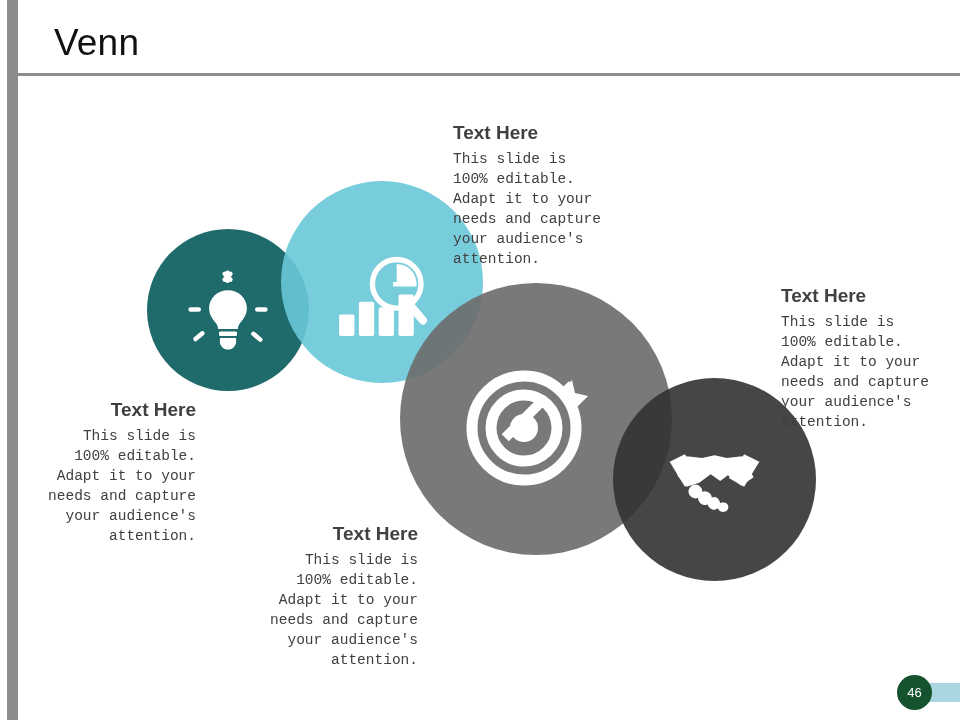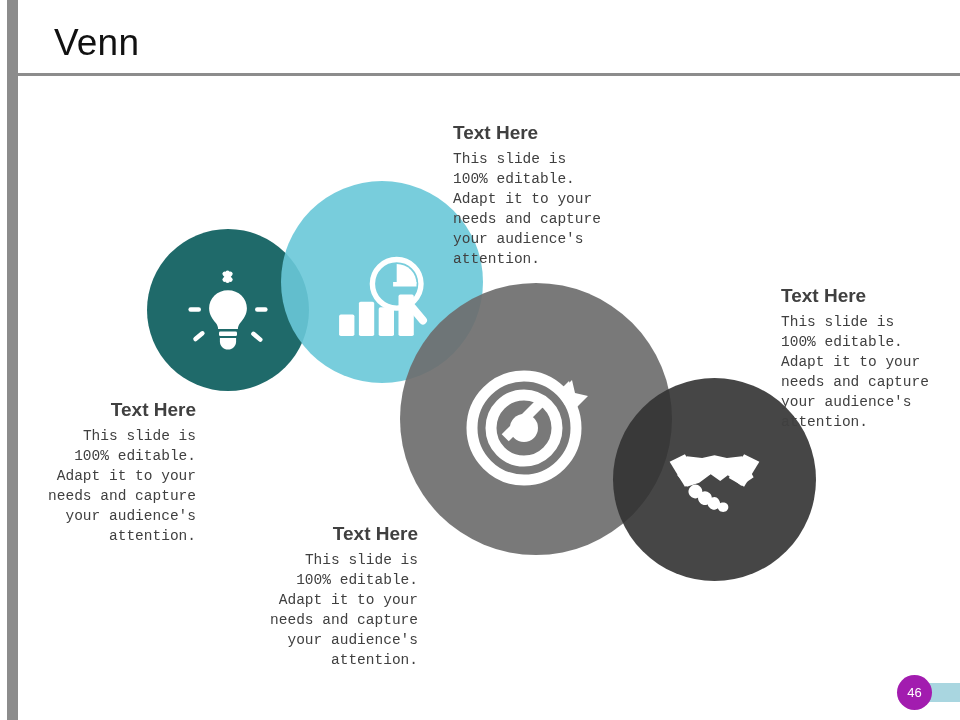--- a/index.html
+++ b/index.html
@@ -130,21 +130,21 @@
   .tb-bottom{ left: 268px; top: 522px; width: 150px; text-align: right; }
 
   
   .page-badge {
     position: absolute;
     left: 897px;
     top: 675px;
     width: 35px;
     height: 35px;
     border-radius: 50%;
-    background: #a21caf;
+    background: #14532d;
     color: #ffffff;
     font-size: 13px;
     display: flex;
     align-items: center;
     justify-content: center;
   }
   .page-bar {
     position: absolute;
     left: 927px;
     top: 683px;

